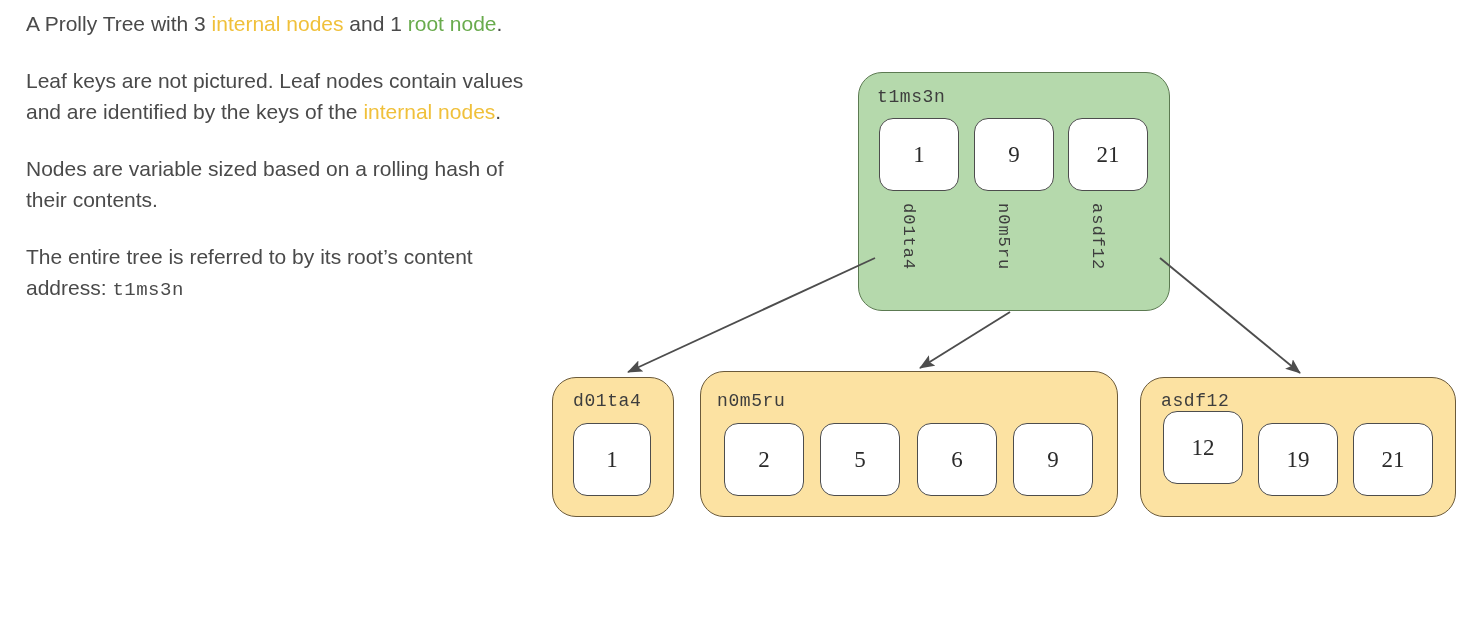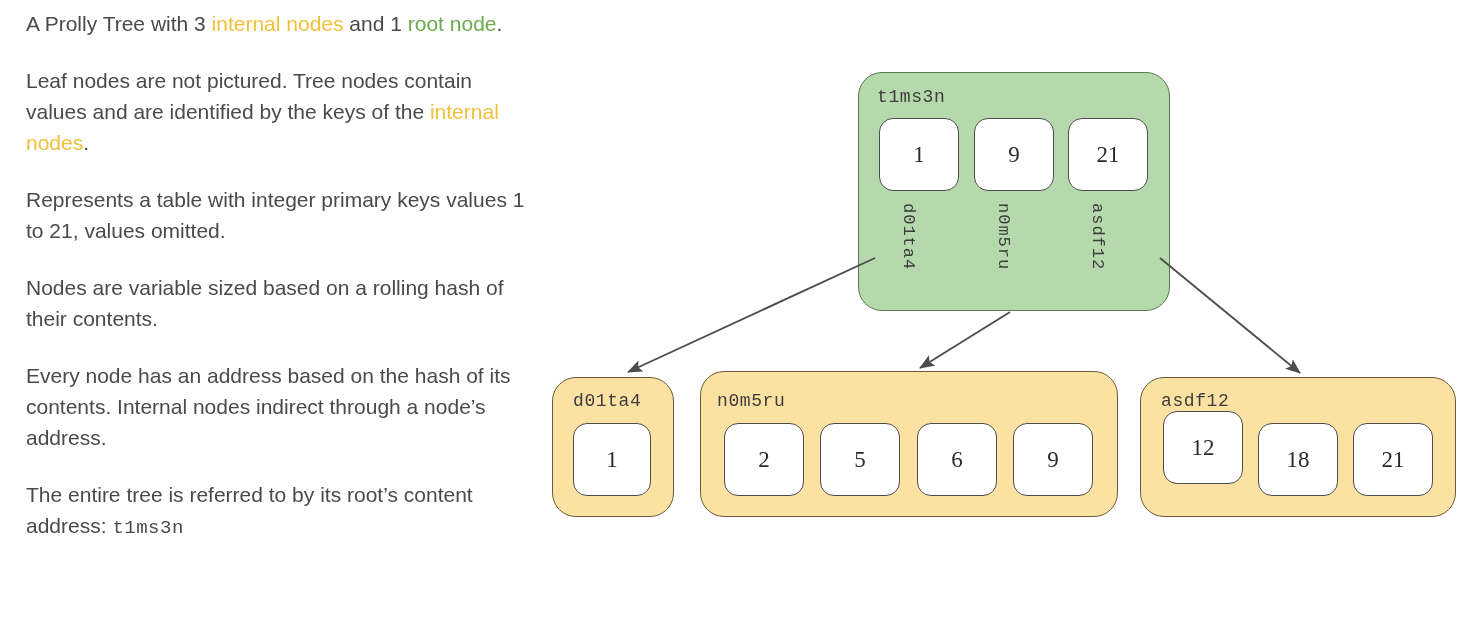--- a/index.html
+++ b/index.html
@@ -97,34 +97,28 @@
 
 <div id="root">
 
   <div class="text-col">
 
     <p class="para">
       <span>A Prolly Tree with 3 </span><span class="hl-internal">internal nodes</span><span> and 1 </span><span class="hl-root">root node</span><span>.</span>
     </p>
 
     <p class="para">
-      <span>Leaf nodes are not pictured. Tree nodes contain values and are identified by the keys of the </span><span class="hl-internal">internal nodes</span><span>.</span>
+      <span>Leaf keys are not pictured. Leaf nodes contain values and are identified by the keys of the </span><span class="hl-internal">internal nodes</span><span>.</span>
     </p>
 
-    <p class="para">
-      <span>Represents a table with integer primary keys values 1 to 21, values omitted.</span>
-    </p>
 
     <p class="para">
       <span>Nodes are variable sized based on a rolling hash of their contents.</span>
     </p>
 
-    <p class="para">
-      <span>Every node has an address based on the hash of its contents. Internal nodes indirect through a node’s address.</span>
-    </p>
 
     <p class="para">
       <span>The entire tree is referred to by its root’s content address: </span><span class="mono-inline">t1ms3n</span>
     </p>
   </div>
 
   <div class="diagram">
 
     <div class="node node-root" id="root-node">
       <div class="node-label" style="left:18px; top:14px;">t1ms3n</div>
@@ -147,21 +141,21 @@
       <div class="node-label" style="left:16px; top:19px;">n0m5ru</div>
       <div class="cell" style="left:23px;  top:51px; width:80px; height:73px;">2</div>
       <div class="cell" style="left:119px; top:51px; width:80px; height:73px;">5</div>
       <div class="cell" style="left:216px; top:51px; width:80px; height:73px;">6</div>
       <div class="cell" style="left:312px; top:51px; width:80px; height:73px;">9</div>
     </div>
 
     <div class="node node-leaf" id="leaf-node-2">
       <div class="node-label" style="left:20px; top:13px;">asdf12</div>
       <div class="cell" style="left:22px;  top:33px; width:80px; height:73px;">12</div>
-      <div class="cell" style="left:117px; top:45px; width:80px; height:73px;">18</div>
+      <div class="cell" style="left:117px; top:45px; width:80px; height:73px;">19</div>
       <div class="cell" style="left:212px; top:45px; width:80px; height:73px;">21</div>
     </div>
 
     <svg class="arrows-layer" width="1476" height="618" viewBox="0 0 1476 618">
       <defs>
         <marker id="arrowhead" markerWidth="9" markerHeight="9" refX="7.5" refY="3.2" orient="auto" markerUnits="strokeWidth">
           <path d="M0,0 L8,3.2 L0,6.4 L1.6,3.2 z" fill="#4d4d4d"></path>
         </marker>
       </defs>
 

